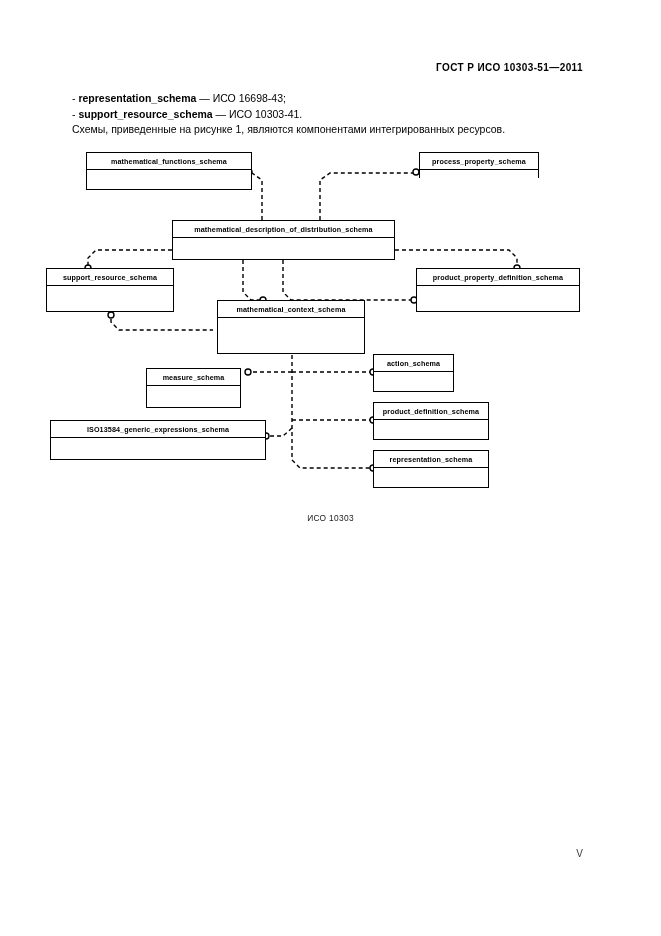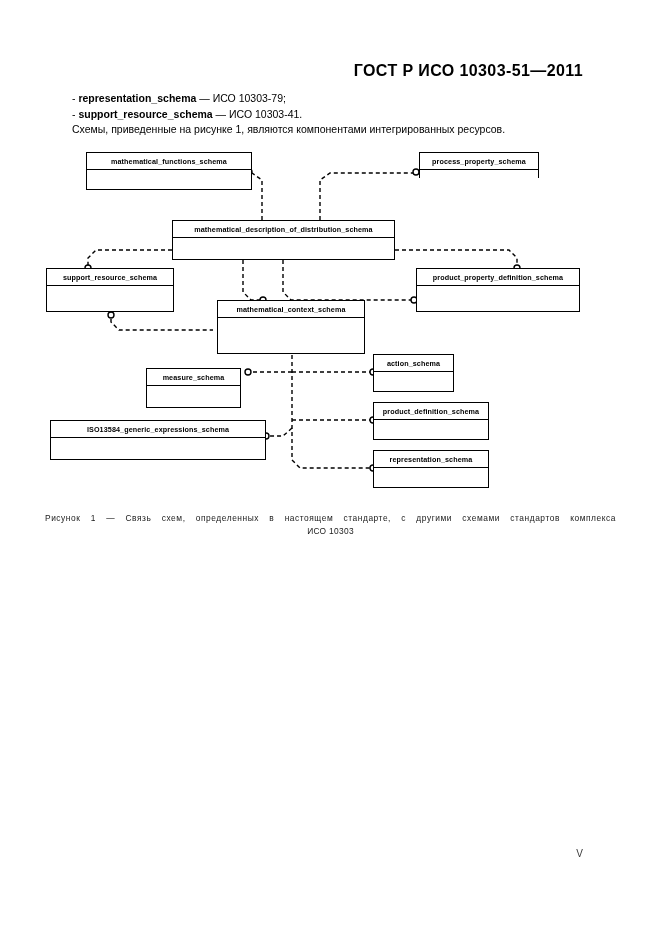--- a/index.html
+++ b/index.html
@@ -14,21 +14,21 @@
     font-family: "Liberation Sans", sans-serif;
     color: #000000;
     overflow: hidden;
   }
 
   
   .page-header {
     position: absolute;
     top: 62px;
     right: 78px;
-    font-size: 16px;
+    font-size: 10px;
     font-weight: bold;
     letter-spacing: 0.4px;
     white-space: nowrap;
     margin-left: 18px;
   }
 
   
   .intro {
     position: absolute;
     top: 91px;
@@ -96,21 +96,21 @@
     font-size: 10px;
     color: #3a3a3a;
   }
 </style>
 </head>
 <body>
 
 <div class="page-header">ГОСТ Р ИСО 10303-51—2011</div>
 
 <div class="intro">
-  <div class="intro-line"><span>- </span><b>representation_schema</b><span> — ИСО 10303-79;</span></div>
+  <div class="intro-line"><span>- </span><b>representation_schema</b><span> — ИСО 16698-43;</span></div>
   <div class="intro-line"><span>- </span><b>support_resource_schema</b><span> — ИСО 10303-41.</span></div>
   <div class="intro-line">Схемы, приведенные на рисунке 1, являются компонентами интегрированных ресурсов.</div>
 </div>
 
 <div class="diagram">
 
   <svg width="661" height="360" viewBox="0 0 661 360" style="position:absolute;top:0;left:0;">
     <g fill="none" stroke="#000" stroke-width="1.4" stroke-dasharray="4,3">
 
       <path d="M 262 94 L 262 40 L 252 33"></path>
@@ -205,17 +205,16 @@
   </div>
 
   <div class="node-box" style="left:373px; top:310px; width:116px; height:38px;">
     <div class="node-title">representation_schema</div>
     <div class="node-body" style="height:19px;"></div>
   </div>
 
 </div>
 
 <div class="figure-caption">
-  <div class="caption-line-1">Рисунок 1 — Связь схем, определенных в настоящем стандарте, с другими схемами стандартов комплекса</div>
   <div class="caption-line-2">ИСО 10303</div>
 </div>
 
 <div class="page-footer">V</div>
 
 </body></html>

